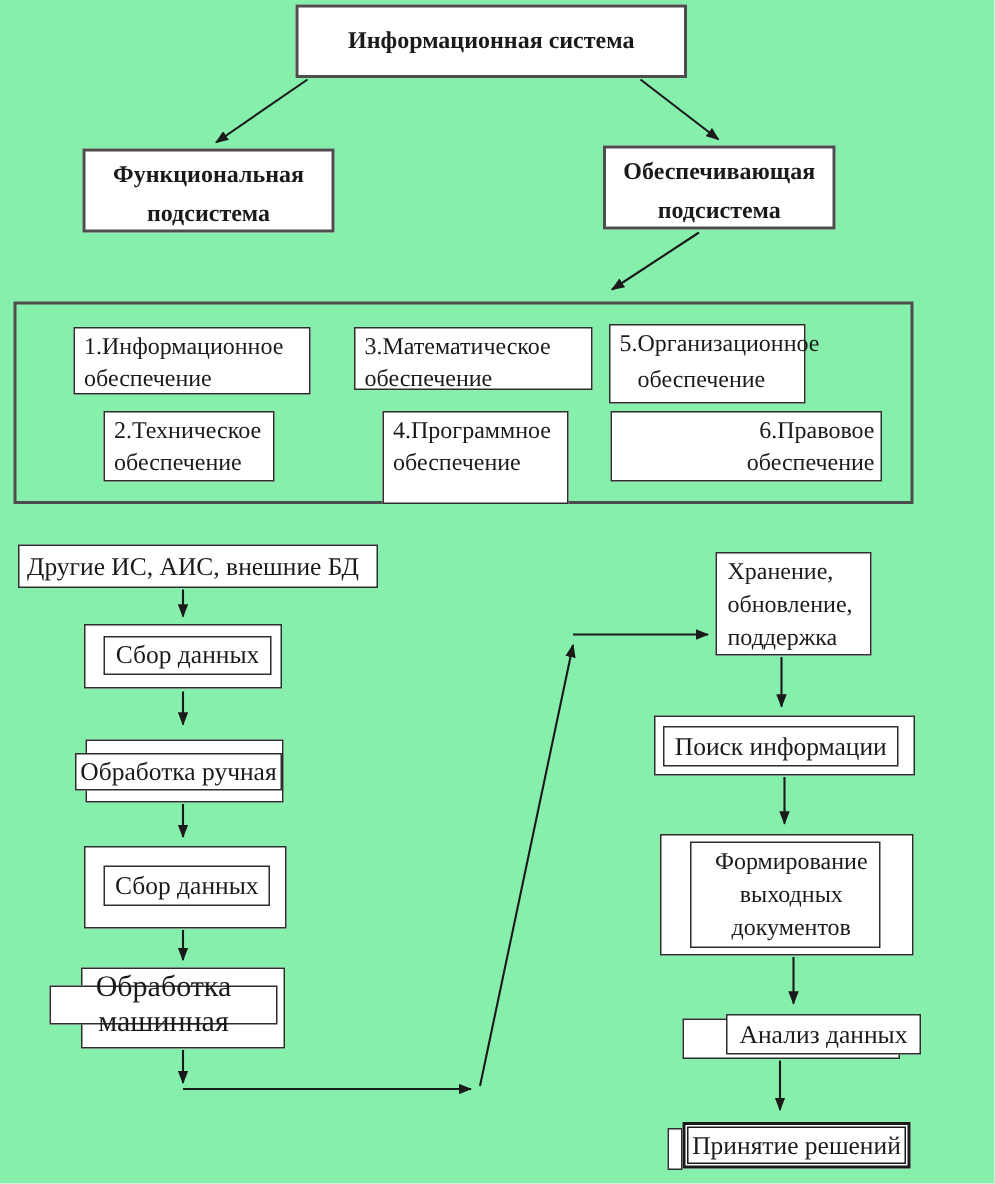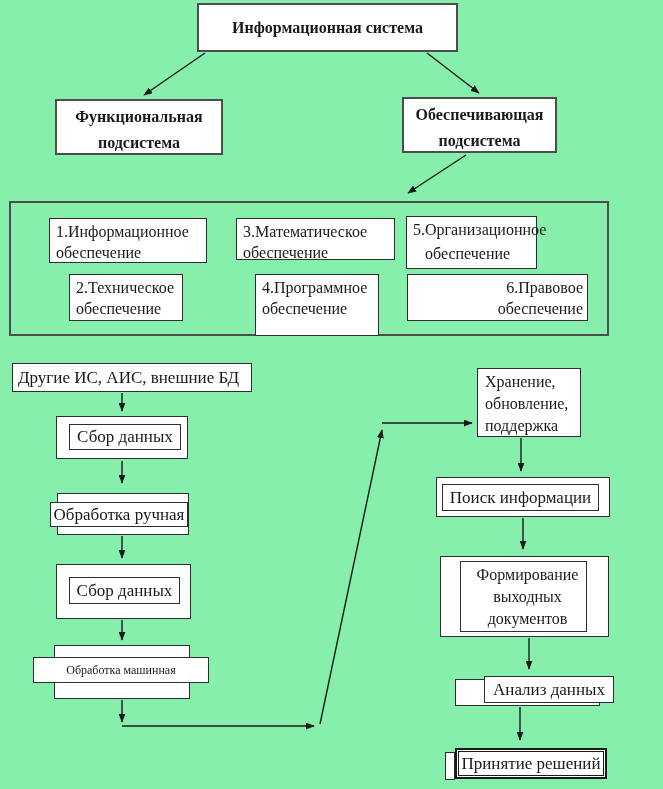--- a/index.html
+++ b/index.html
@@ -127,21 +127,21 @@
     <span>Обработка ручная</span>
   </div>
 
   <div class="box" style="left:56px;top:564px;width:135px;height:55px;">
     <div class="inner-frame flow-text" style="left:12px;top:12px;width:111px;height:27px;">
       <span>Сбор данных</span>
     </div>
   </div>
 
   <div class="box" style="left:54px;top:645px;width:136px;height:54px;"></div>
-  <div class="box flex-center" style="left:33px;top:657px;width:176px;height:26px;font-size:12px;">
+  <div class="box flex-center" style="left:33px;top:657px;width:152px;height:26px;font-size:20px;">
     <span>Обработка машинная</span>
   </div>
 
   <div class="box flow-text multiline" style="left:477px;top:368px;width:104px;height:69px;padding:2px 0 0 7px;font-size:16px;">
     <div>Хранение,</div>
     <div>обновление,</div>
     <div>поддержка</div>
   </div>
 
   <div class="box" style="left:436px;top:477px;width:174px;height:40px;">

